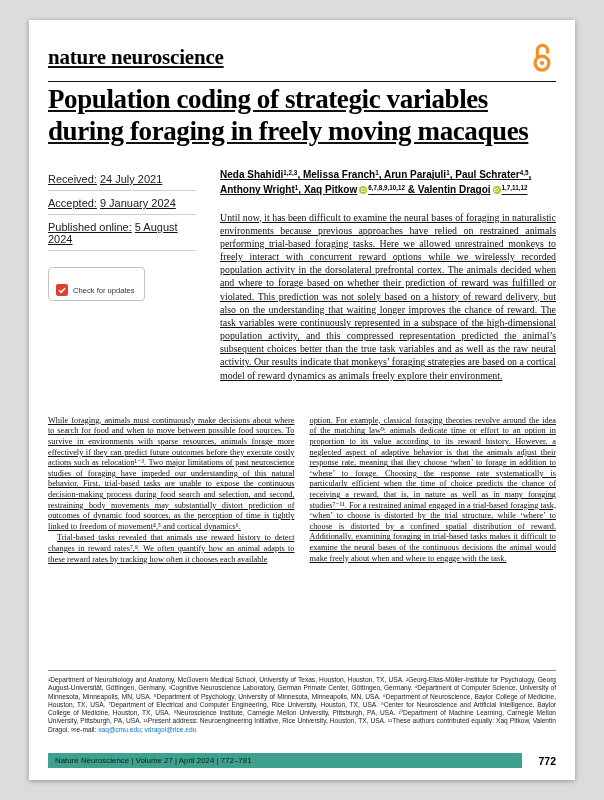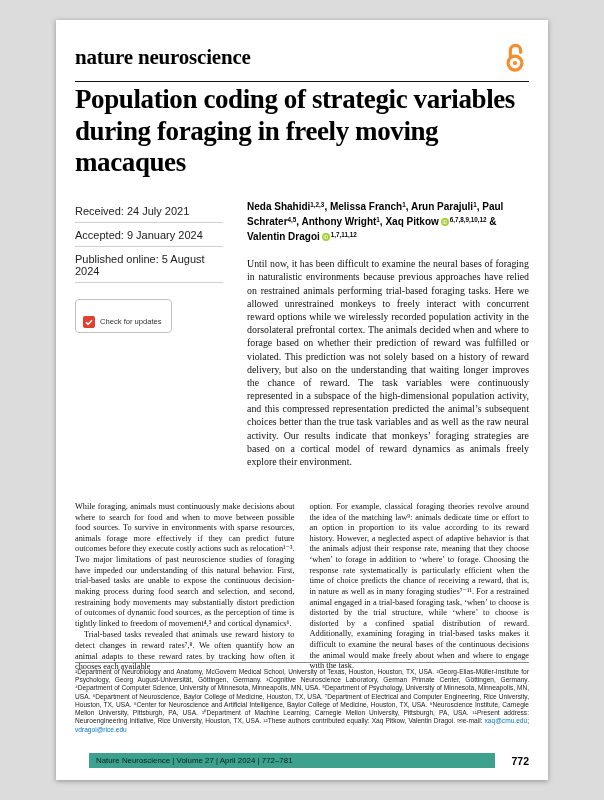--- a/index.html
+++ b/index.html
@@ -4,28 +4,29 @@
 <style>
   * { box-sizing: border-box; margin: 0; padding: 0; }
   html, body { width: 604px; height: 800px; }
   body {
     background: #dcdcdc;
     font-family: "Liberation Sans", sans-serif;
     color: #111;
     overflow: hidden;
   }
   .page {
-    width: 492px;
+    width: 546px;
     height: 760px;
     margin: 20px auto;
     background: #ffffff;
     box-shadow: 0 1px 5px rgba(0,0,0,0.35);
     padding: 22px 19px 12px 19px;
     position: relative;
     overflow: hidden;
+    text-decoration: underline;
   }
   
   .masthead { display: flex; justify-content: space-between; align-items: center; }
   .logo {
     font-family: "Liberation Serif", "DejaVu Serif", serif;
     font-weight: 700;
     font-size: 21px;
     letter-spacing: -0.2px;
     color: #000;
   }
@@ -101,21 +102,21 @@
     border-top: 0.8px solid #8a8a8a;
     padding-top: 5px;
     font-size: 6.6px;
     line-height: 1.26;
     text-align: justify;
     color: #222;
   }
   .email-link { color: #0b77bf; text-decoration: none; }
 
   
-  .footer { position: absolute; left: 33px; right: 19px; bottom: 12px; display: flex; align-items: center; }
+  .footer { position: absolute; left: 19px; right: 19px; bottom: 12px; display: flex; align-items: center; }
   .footer-bar {
     flex: 1;
     background: #3ea18e;
     color: #04211b;
     font-size: 7.9px;
     padding: 3px 7px;
   }
   .page-num { font-size: 10.5px; font-weight: 700; color: #000; margin-left: 16px; }
 </style>
 </head>

